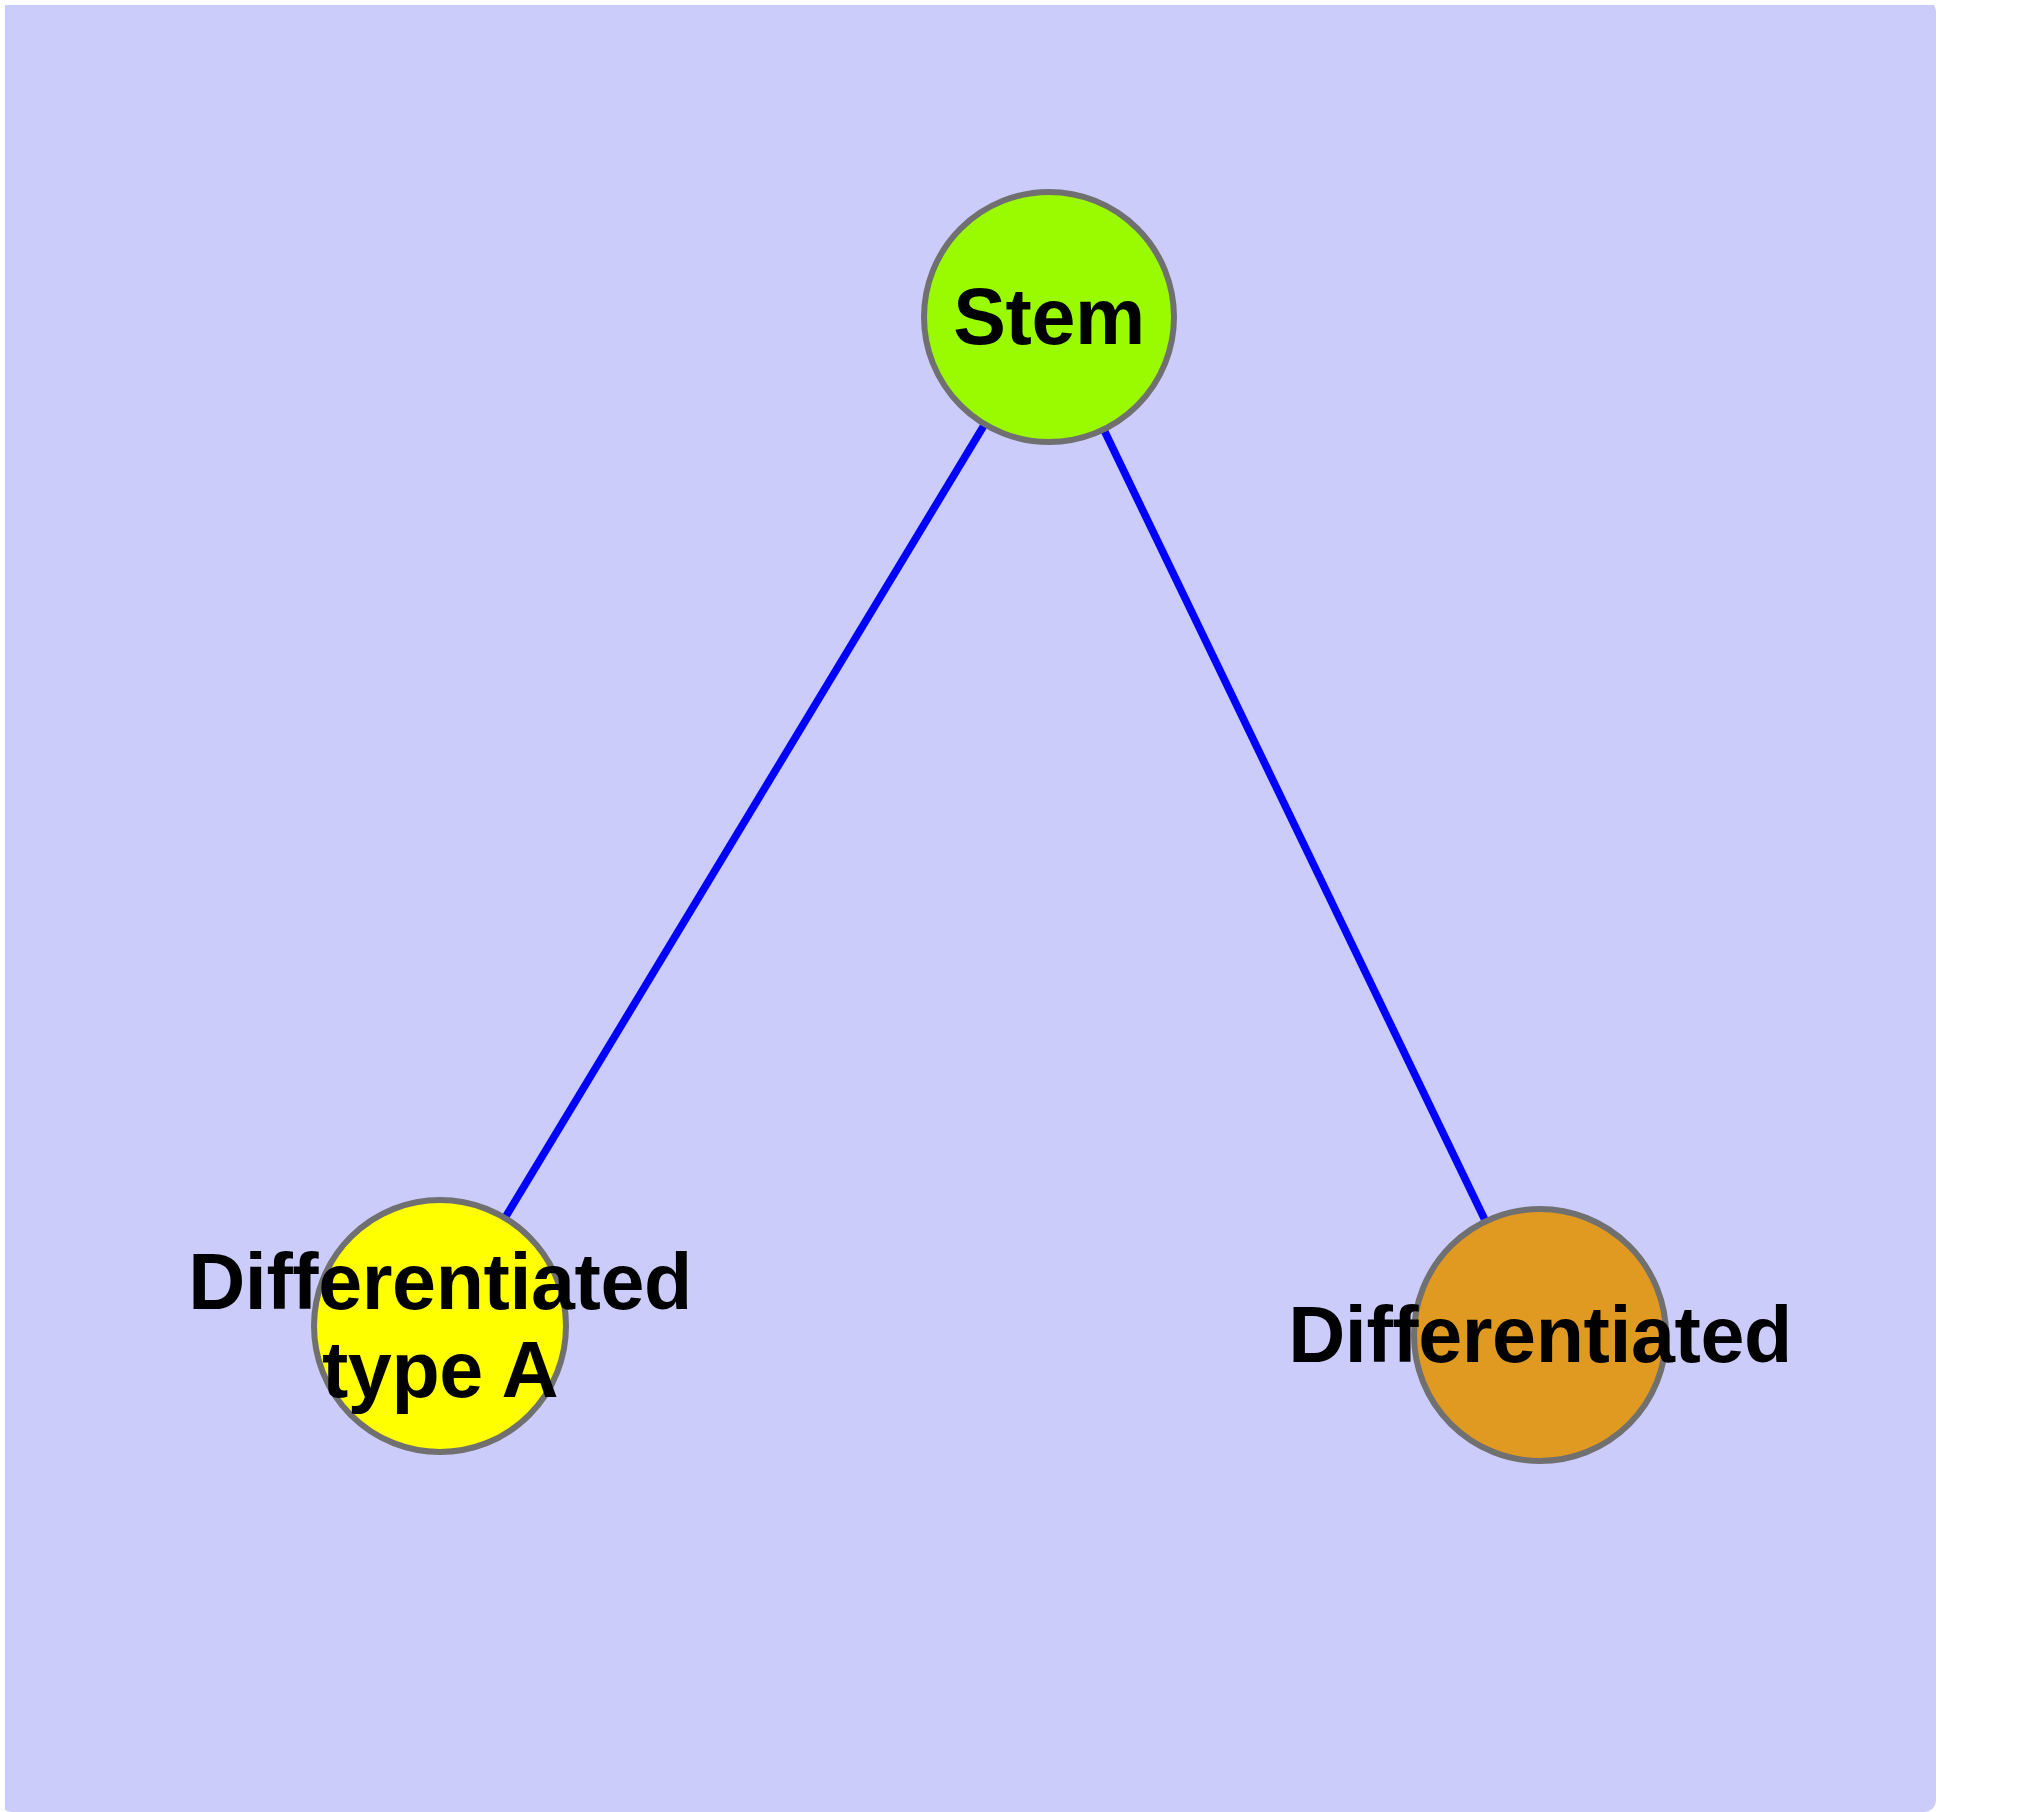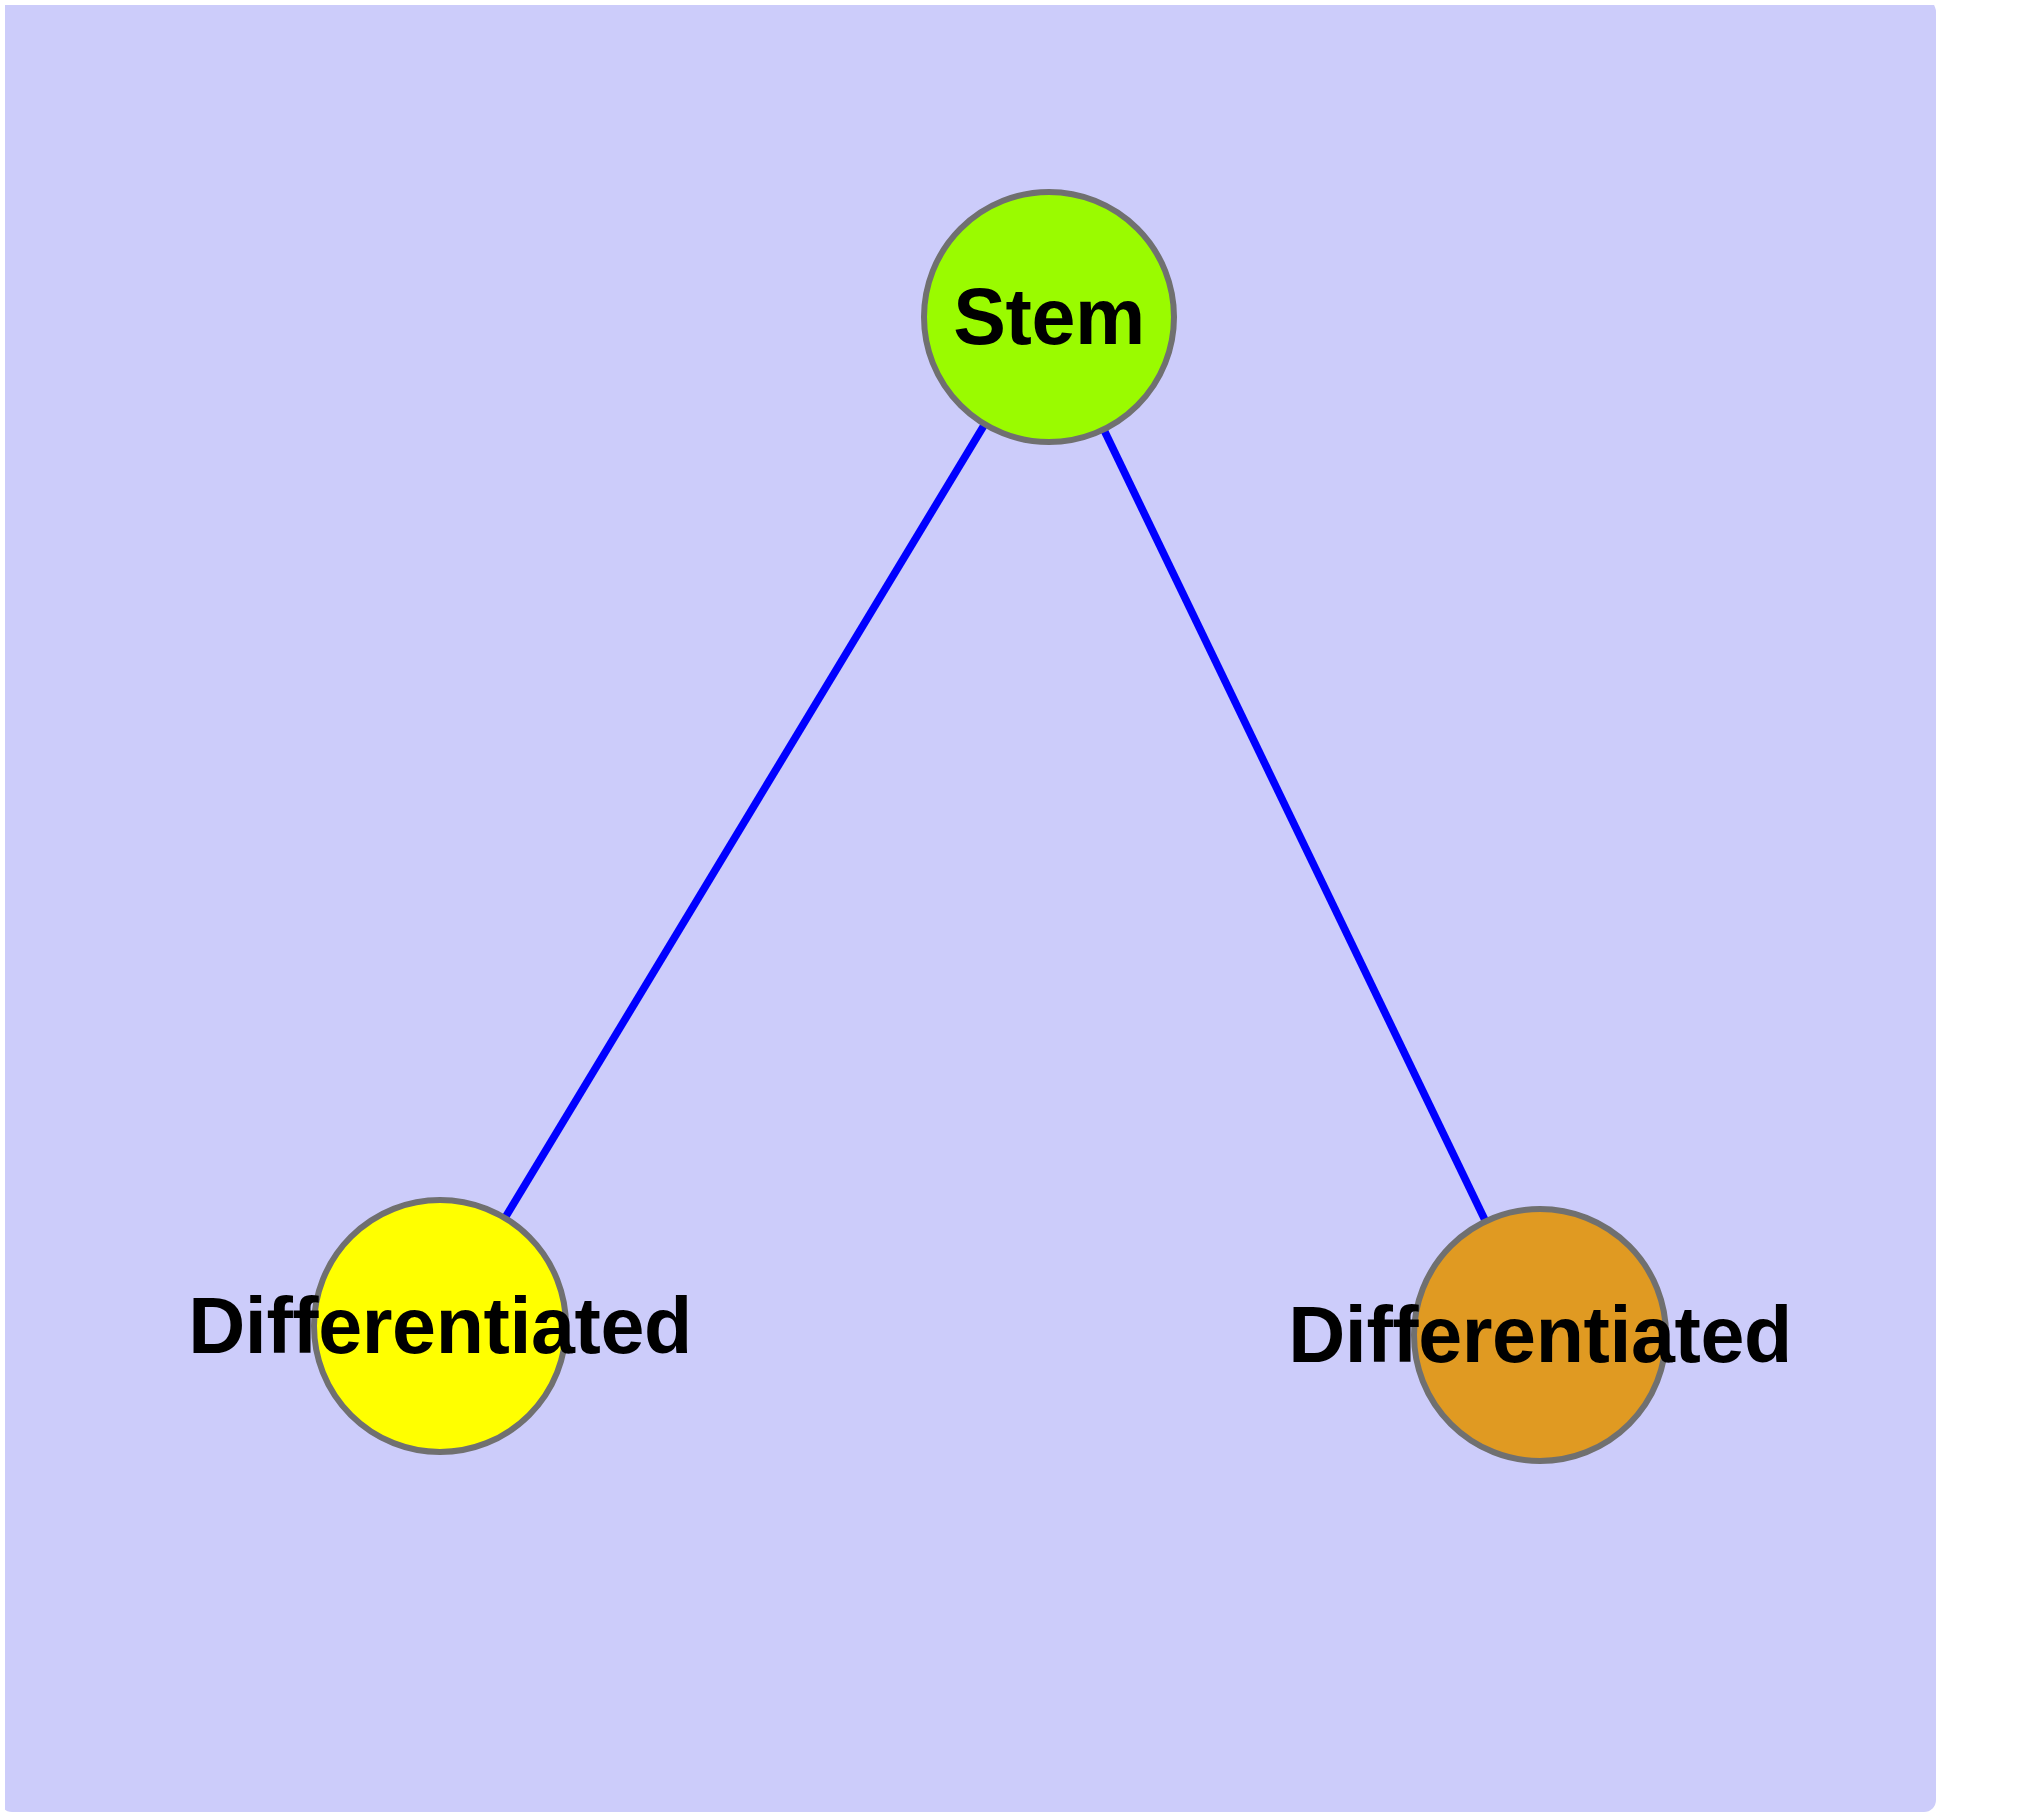--- a/index.html
+++ b/index.html
@@ -71,20 +71,21 @@
 
     <div class="node" style="left: 1049px; top: 317px; width: 256px; height: 256px; background: rgb(154, 251, 0); border: 6px solid rgb(112, 112, 112);"></div>
     <div class="node" style="left: 440px; top: 1326px; width: 258px; height: 258px; background: rgb(255, 255, 0); border: 6px solid rgb(112, 112, 112);"></div>
     <div class="node" style="left: 1540px; top: 1335px; width: 258px; height: 258px; background: rgb(224, 154, 34); border: 6px solid rgb(112, 112, 112);"></div>
 
     <div class="node-label" style="left: 1049px; top: 317px; color: rgb(0, 0, 0); font-size: 79px;">
         <div>Stem</div>
       </div>
     <div class="node-label" style="left: 440px; top: 1326px; color: rgb(0, 0, 0); font-size: 79px;">
         <div>Differentiated</div>
+        <div>type A</div>
       </div>
     <div class="node-label" style="left: 1540px; top: 1335px; color: rgb(0, 0, 0); font-size: 79px;">
         <div>Differentiated</div>
       </div>
 
   </div>
 </div>
 
 
 </body></html>

